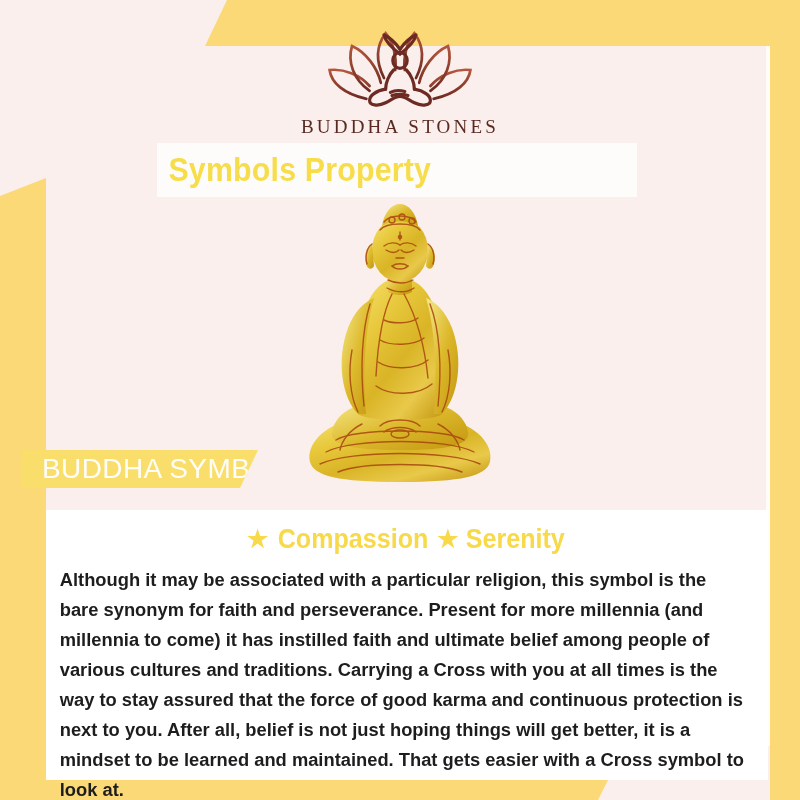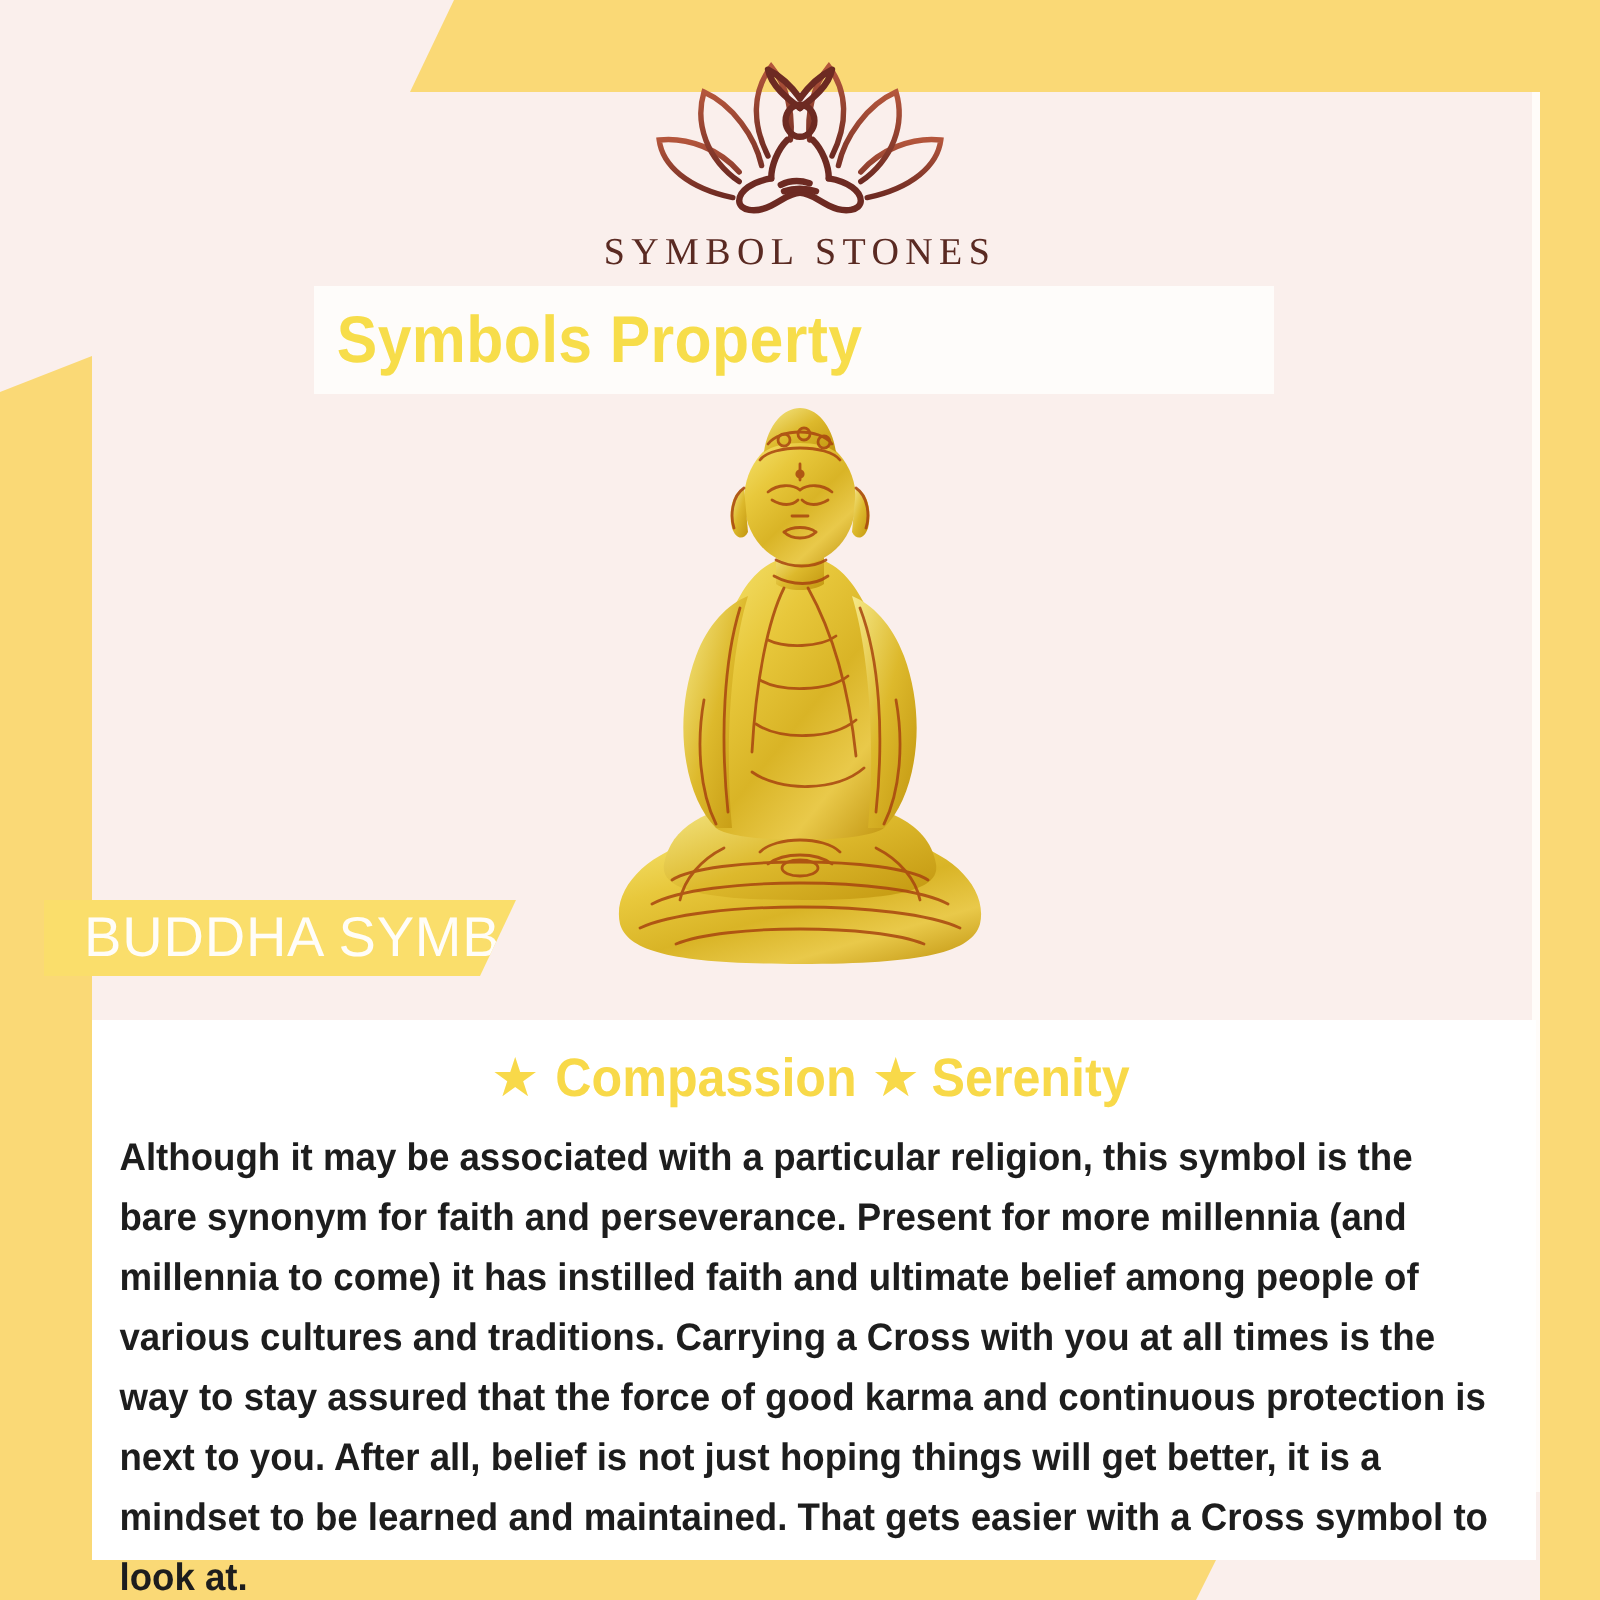--- a/index.html
+++ b/index.html
@@ -215,21 +215,21 @@
           <path d="M92 60 C86 66 82 76 82 84"></path>
           <path d="M108 60 C114 66 118 76 118 84"></path>
 
           <path d="M82 84 C70 86 62 92 62 98 C62 104 72 106 82 101 C90 97 94 93 100 93 C106 93 110 97 118 101 C128 106 138 104 138 98 C138 92 130 86 118 84"></path>
 
           <path d="M88 88 C94 85 100 85 106 87"></path>
           <path d="M90 92 C96 90 104 90 110 92"></path>
         </g>
       </svg>
     </span>
-    <div class="logo-text">SYMBOL STONES</div>
+    <div class="logo-text">BUDDHA STONES</div>
   </div>
 
   <div class="title-banner">
     <div class="title-text">Symbols Property</div>
   </div>
 
   <div class="buddha-wrap">
     <span>
       <svg class="buddha-svg" viewBox="0 0 216 290" xmlns="http://www.w3.org/2000/svg">
         <defs>

